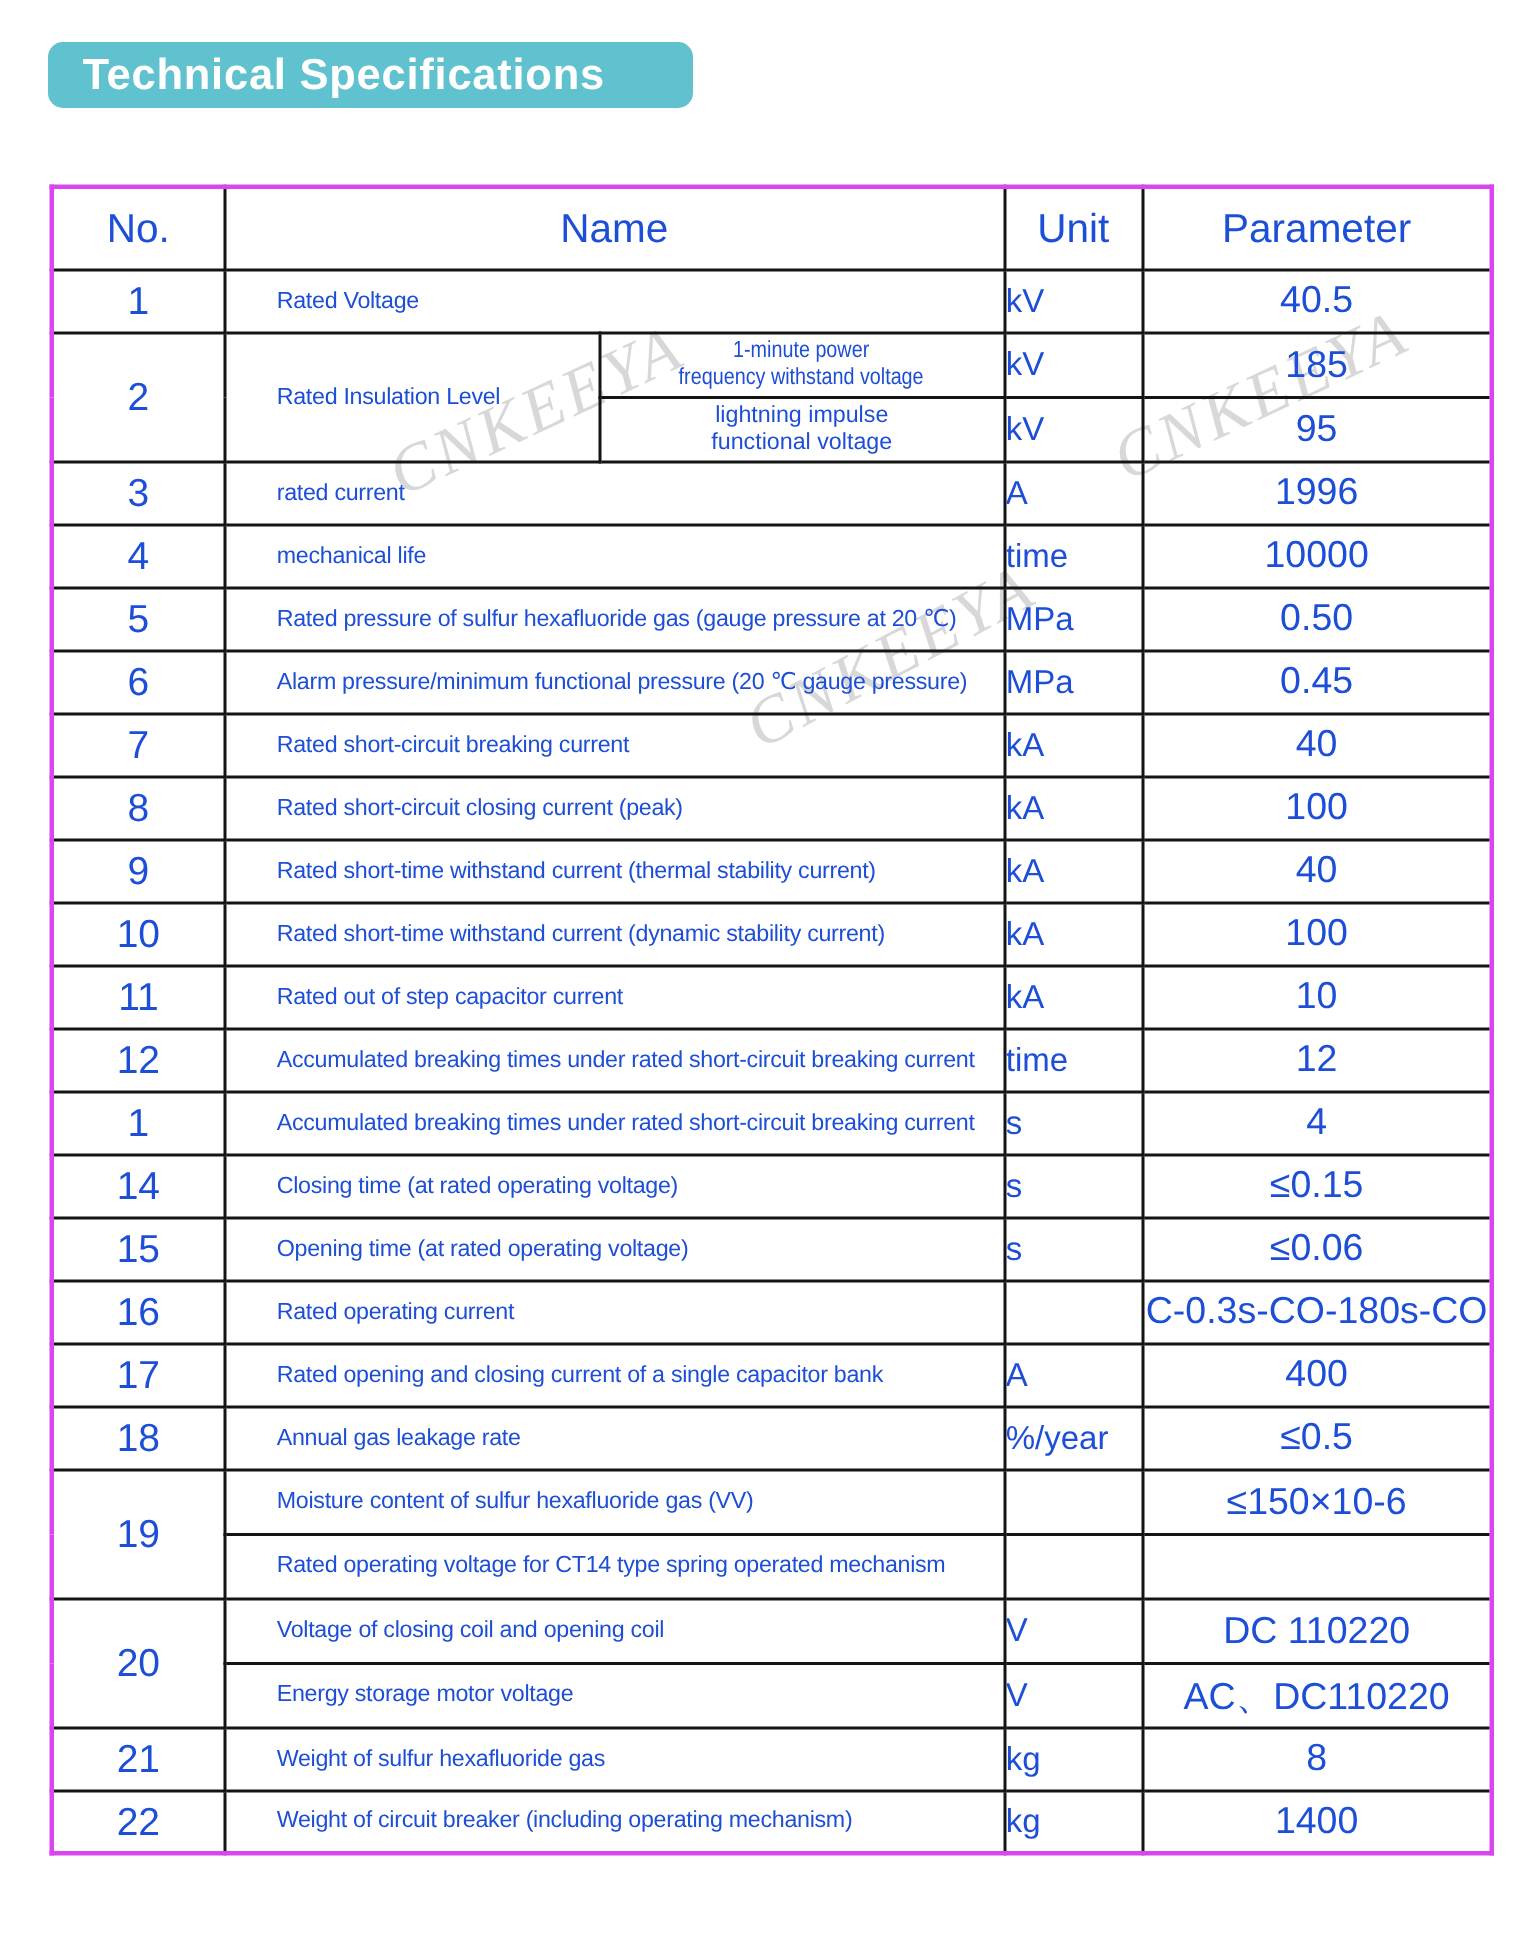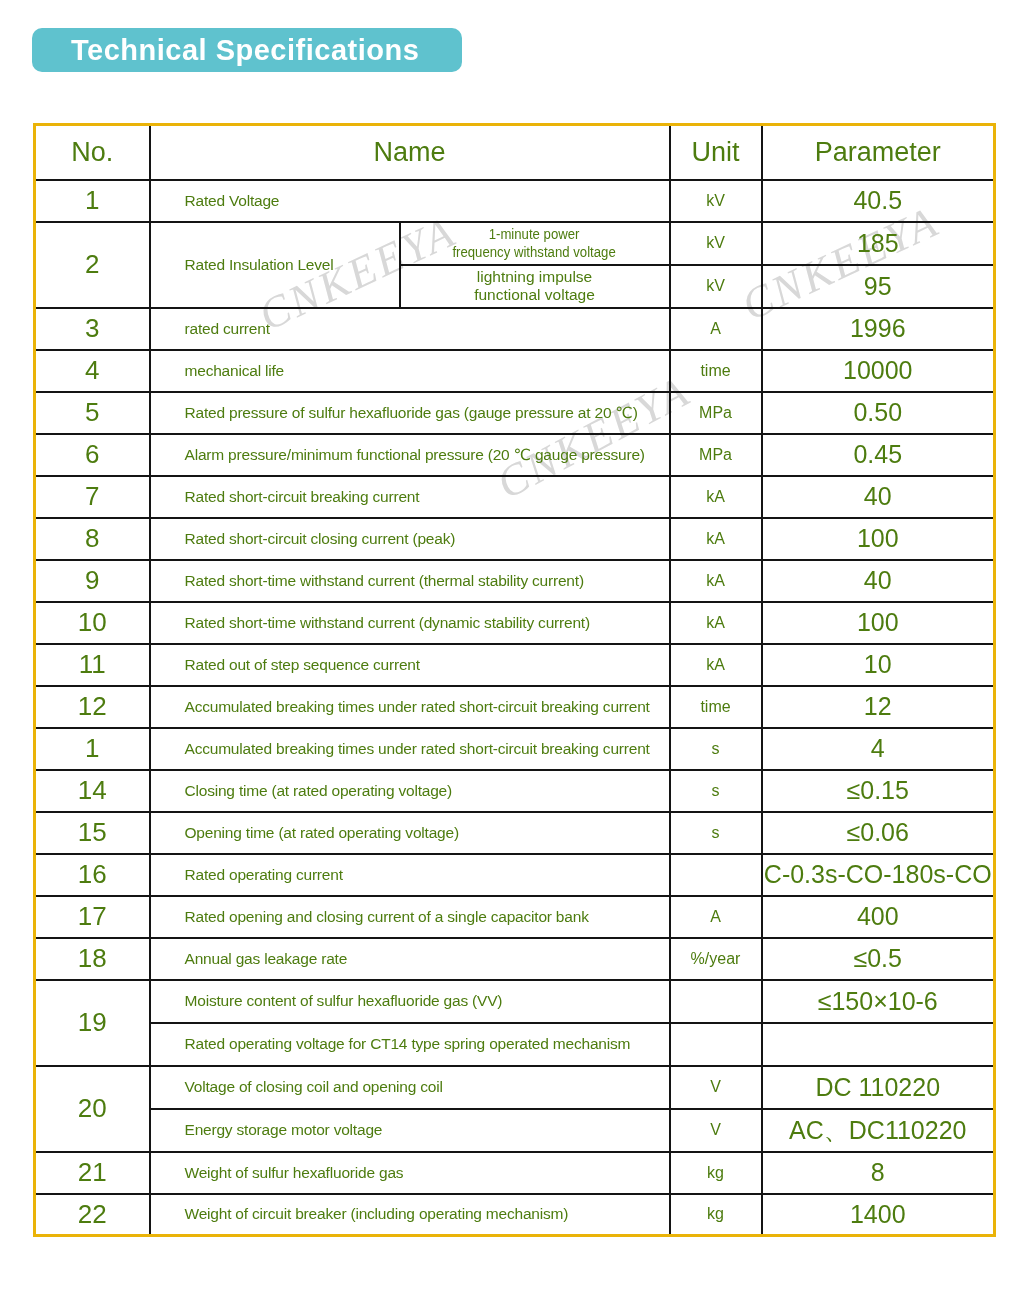--- a/index.html
+++ b/index.html
@@ -12,55 +12,55 @@
   .banner {
     position: absolute; left: 32px; top: 28px;
     width: 430px; height: 44px;
     background: #5fc2ce; border-radius: 10px;
     z-index: 3;
     display: flex; align-items: center;
     padding-left: 23px;
   }
   .banner-title {
     color: #ffffff; font-size: 29px; font-weight: bold;
-    letter-spacing: 0.5px; white-space: nowrap; margin-left: 16px;
+    letter-spacing: 0.5px; white-space: nowrap;
   }
   
   .wm {
     position: absolute; z-index: 1;
     color: #d8d8d8; font-family: "Liberation Serif", "DejaVu Serif", serif;
     font-style: italic; font-size: 44px; letter-spacing: 3px;
     white-space: nowrap; user-select: none;
   }
   .wm1 { left: 252px; top: 248px; transform: rotate(-25deg); }
   .wm2 { left: 735px; top: 238px; transform: rotate(-25deg); }
   .wm3 { left: 488px; top: 412px; transform: rotate(-28deg); }
   
   table.spec {
     position: absolute; left: 33px; top: 123px; z-index: 2;
     width: 962px; table-layout: fixed;
     border-collapse: collapse;
-    border: 3px solid #eab308;
+    border: 3px solid #d946ef;
     background: transparent;
-    color: #4d7c0f;
+    color: #1d4ed8;
   }
   table.spec td, table.spec th {
     border: 2px solid #141414;
     background: transparent;
     vertical-align: middle;
     overflow: hidden;
   }
   tr.h-head  { height: 55px; }
   tr.h-row   { height: 42px; }
   tr.h-sub   { height: 43px; }
   th.head { font-size: 27px; font-weight: normal; text-align: center; }
   td.no    { font-size: 26px; text-align: center; }
   td.name  { font-size: 15.5px; text-align: left; padding-left: 34px; padding-right: 6px; letter-spacing: -0.2px; }
   td.subname { font-size: 15.5px; text-align: center; line-height: 1.15; margin-top: 12px; }
-  td.unit  { font-size: 16px; text-align: center; margin-top: 48px; }
+  td.unit  { font-size: 22px; text-align: left; margin-top: 48px; }
   td.param { font-size: 25px; text-align: center; }
   .cond { display: inline-block; transform: scaleX(0.85); transform-origin: center; white-space: nowrap; }
 </style>
 </head>
 <body>
 
 <div id="page">
 
   <div class="banner">
     <span class="banner-title">Technical Specifications</span>
@@ -154,21 +154,21 @@
       <td class="param">40</td>
     </tr>
     <tr class="h-row">
       <td class="no">10</td>
       <td class="name" colspan="2">Rated short-time withstand current (dynamic stability current)</td>
       <td class="unit">kA</td>
       <td class="param">100</td>
     </tr>
     <tr class="h-row">
       <td class="no">11</td>
-      <td class="name" colspan="2">Rated out of step sequence current</td>
+      <td class="name" colspan="2">Rated out of step capacitor current</td>
       <td class="unit">kA</td>
       <td class="param">10</td>
     </tr>
     <tr class="h-row">
       <td class="no">12</td>
       <td class="name" colspan="2">Accumulated breaking times under rated short-circuit breaking current</td>
       <td class="unit">time</td>
       <td class="param">12</td>
     </tr>
     <tr class="h-row">

